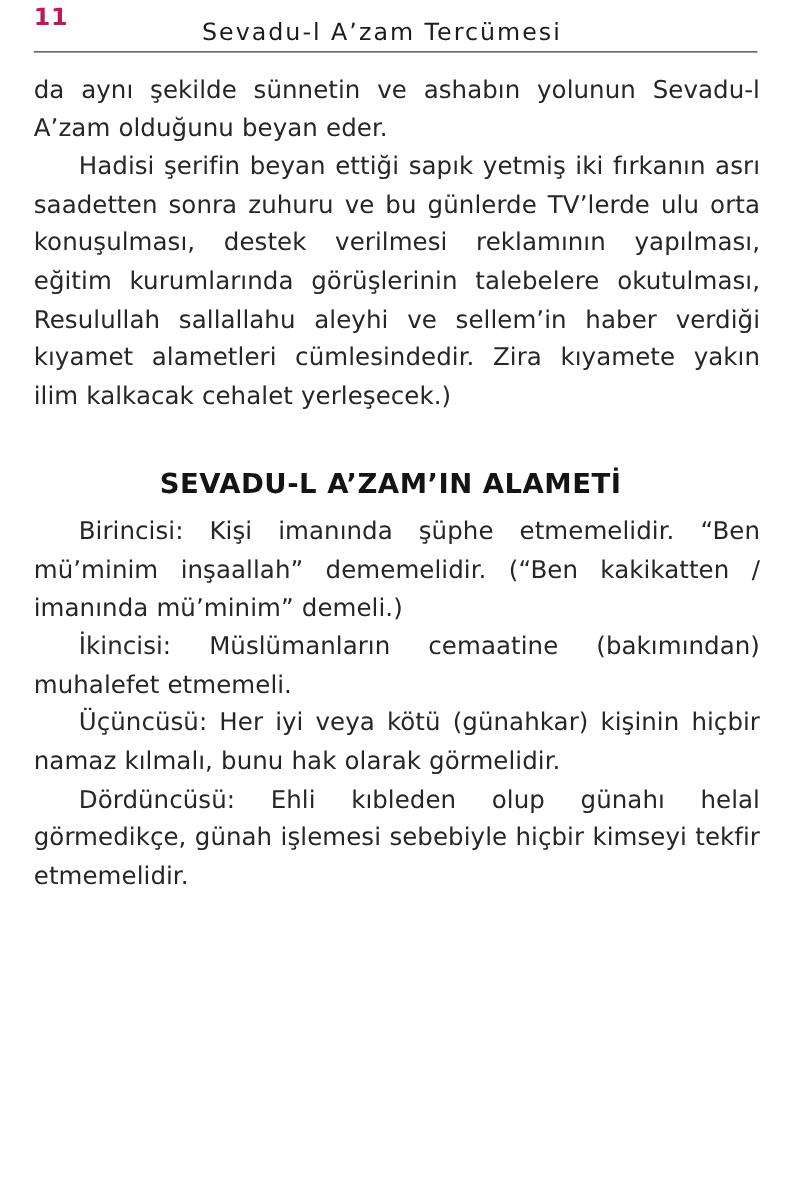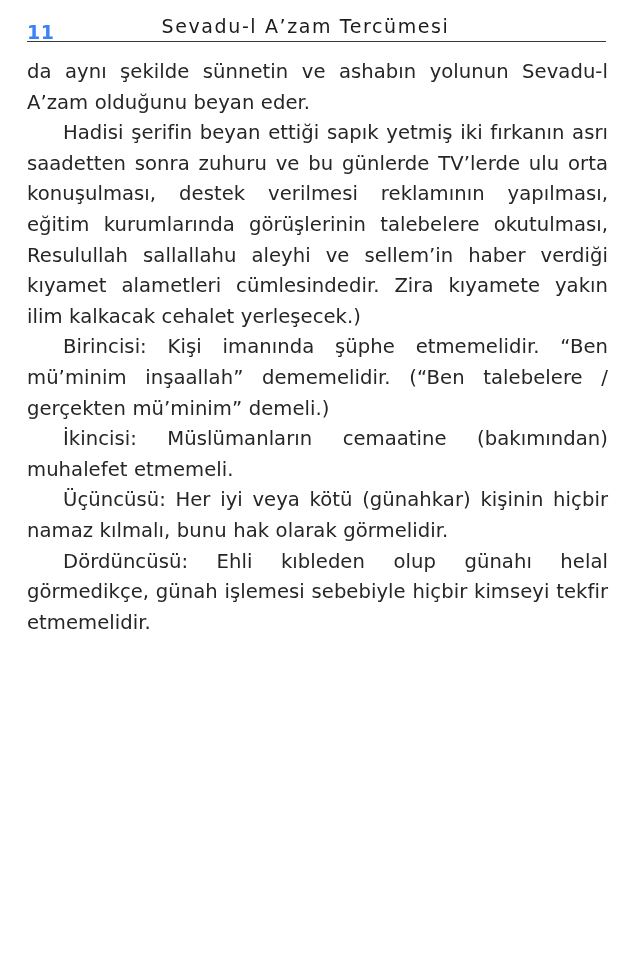--- a/index.html
+++ b/index.html
@@ -29,26 +29,26 @@
   
   .running-head {
     position: relative;
     height: 46px;
     padding-top: 14px;
     box-sizing: border-box;
   }
   .folio {
     position: absolute;
     left: 0;
-    top: 20px;
+    top: 2px;
     font-size: 19px;
     font-weight: bold;
     letter-spacing: 0.5px;
     line-height: 24px;
-    color: #3b82f6;
+    color: #be185d;
   }
   .head-title {
     text-align: center;
     font-size: 19px;
     font-weight: normal;
     letter-spacing: 1.6px;
     line-height: 24px;
     color: #1c1c1c;
     padding-right: 24px;
   }
@@ -103,23 +103,24 @@
     <div class="head-rule"></div>
   </header>
 
   <main class="body-col">
 
     <p class="para">da aynı şekilde sünnetin ve ashabın yolunun Sevadu-l A’zam olduğunu beyan eder.</p>
 
 
     <p class="para indent">Hadisi şerifin beyan ettiği sapık yetmiş iki fırkanın asrı saadetten sonra zuhuru ve bu günlerde  TV’lerde ulu orta konuşulması, destek verilmesi reklamının yapılması, eğitim kurumlarında görüşlerinin talebelere okutulması, Resulullah sallallahu aleyhi ve sellem’in haber verdiği kıyamet alametleri cümlesindedir. Zira kıyamete yakın ilim kalkacak cehalet yerleşecek.)</p>
 
+    <h2 class="section-heading">SEVADU-L A’ZAM’IN ALAMETİ</h2>
 
 
-    <p class="para indent">Birincisi: Kişi imanında şüphe etmemelidir. “Ben mü’minim inşaallah” dememelidir. (“Ben talebelere / gerçekten mü’minim” demeli.)</p>
+    <p class="para indent">Birincisi: Kişi imanında şüphe etmemelidir. “Ben mü’minim inşaallah” dememelidir. (“Ben kakikatten / imanında mü’minim” demeli.)</p>
 
     <p class="para indent">İkincisi: Müslümanların cemaatine (bakımından) muhalefet etmemeli.</p>
 
     <p class="para indent">Üçüncüsü: Her iyi veya kötü (günahkar) kişinin hiçbir namaz kılmalı, bunu hak olarak görmelidir.</p>
 
     <p class="para indent">Dördüncüsü: Ehli kıbleden olup günahı helal görmedikçe, günah işlemesi sebebiyle hiçbir kimseyi tekfir etmemelidir.</p>
 
 
   </main>
 

